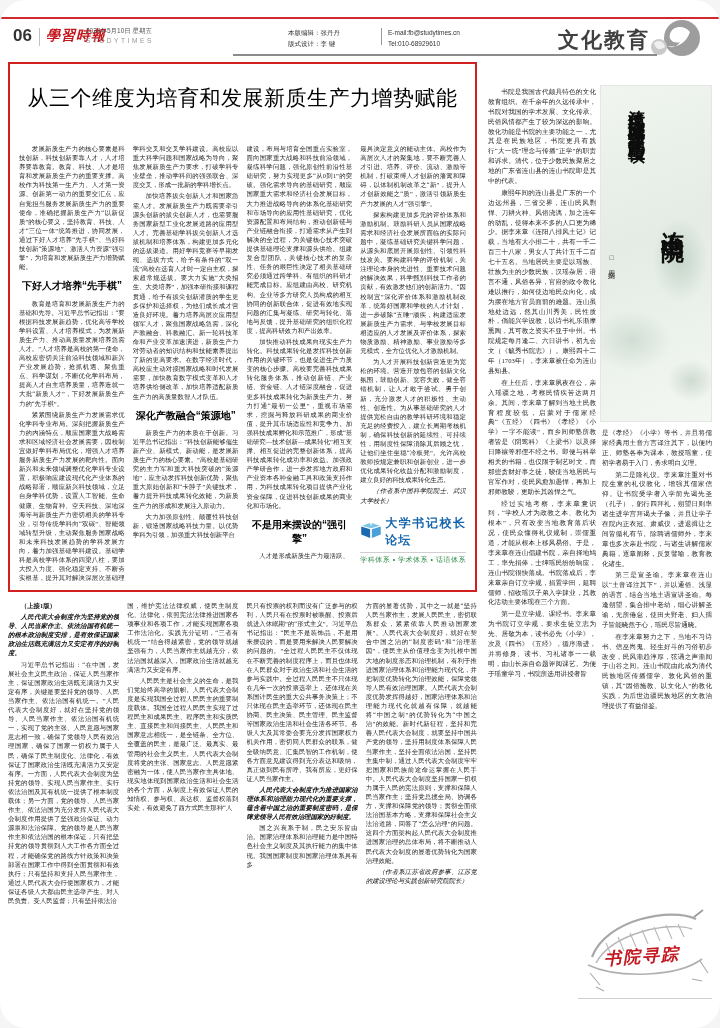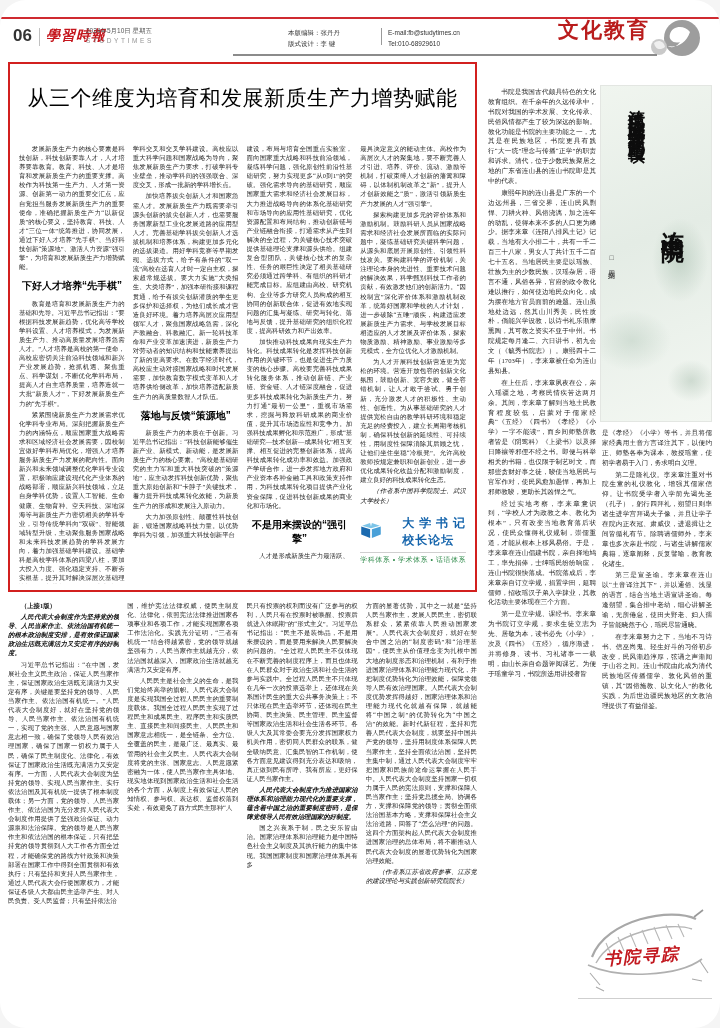--- a/index.html
+++ b/index.html
@@ -9,42 +9,42 @@
   .top-rule{position:absolute;left:0;top:17px;width:720px;height:2px;background:#cf2a30;}
   .pagenum{position:absolute;left:13px;top:26px;font-size:17px;font-weight:bold;color:#333;}
   .head-sep{position:absolute;left:39px;top:28px;width:1px;height:18px;background:#c0c0c0;}
   .masthead{position:absolute;left:46px;top:27px;font-family:"Liberation Serif","DejaVu Serif",serif;
             font-size:14px;font-weight:900;font-style:italic;color:#c5161d;letter-spacing:1px;}
   .date-block{position:absolute;left:86px;top:26px;font-size:6.5px;color:#555;line-height:1.6;}
   .date-en{letter-spacing:2.6px;color:#949494;}
   .editor-block{position:absolute;left:288px;top:27px;font-size:6.5px;color:#333;line-height:1.7;}
   .vert-div{position:absolute;left:381px;top:28px;width:1px;height:17px;background:#9a9a9a;}
   .contact-block{position:absolute;left:388px;top:27px;font-size:6.5px;color:#333;line-height:1.7;}
-  .section-title{position:absolute;left:558px;top:16px;font-size:21px;font-weight:bold;color:#b91c1c;letter-spacing:2px;}
+  .section-title{position:absolute;left:558px;top:26px;font-size:21px;font-weight:bold;color:#404040;letter-spacing:2px;}
   .section-logo{position:absolute;left:646px;top:18px;width:56px;height:40px;}
   .header-rule{position:absolute;left:233px;top:54px;width:424px;height:2px;background:#8b8b8b;}
   
   .news-col{flex:1 1 0;overflow:hidden;font-family:"Liberation Serif","DejaVu Serif",serif;
             font-size:6.4px;line-height:1.42;color:#262626;text-align:justify;}
   .para{margin:0 0 2px 0;text-indent:2em;}
   .cont{text-indent:0;}
   .lead{font-weight:bold;font-style:italic;color:#111;}
   .marker{font-weight:bold;text-indent:2em;color:#111;}
   .note{font-style:italic;color:#111;}
   .sub-head{font-family:"Liberation Sans","DejaVu Sans",sans-serif;font-size:10px;font-weight:bold;
             color:#000;text-align:center;text-indent:0;margin:8px 0 5px 0;}
   
   .main-box{position:absolute;left:8px;top:62px;width:469px;height:530px;border:2px solid #d2201f;box-sizing:border-box;}
   .main-headline{position:absolute;left:0;right:0;top:20px;text-align:center;
                  font-family:"Liberation Serif","DejaVu Serif",serif;font-size:21px;font-weight:400;color:#000;letter-spacing:0.5px;}
   .main-author{position:absolute;left:0;right:0;top:60px;text-align:center;font-size:8px;color:#333;}
   .main-cols{position:absolute;left:9px;right:9px;top:80px;bottom:6px;display:flex;gap:8px;}
   
   .forum{margin-top:10px;text-indent:0;}
-  .forum-row{display:flex;align-items:center;justify-content:center;gap:20px;}
+  .forum-row{display:flex;align-items:center;justify-content:center;gap:3px;}
   .forum-title{font-family:"Liberation Sans","DejaVu Sans",sans-serif;font-size:12px;font-weight:bold;color:#1766ad;letter-spacing:1px;}
   .forum-tagline{margin-top:3px;border-top:1px solid #cfcfcf;padding-top:2px;text-align:center;
                  font-family:"Liberation Sans","DejaVu Sans",sans-serif;font-size:7px;color:#2e8b4a;letter-spacing:0.5px;}
   
   .bottom-cols{position:absolute;left:8px;top:601px;width:469px;height:421px;display:flex;gap:8px;}
   
   .r-col1{position:absolute;left:488px;top:87px;width:108px;height:928px;overflow:hidden;}
   .r-col2{position:absolute;left:602px;top:428px;width:110px;height:470px;overflow:hidden;}
   .r-col1,.r-col2{font-size:6.6px;line-height:1.5;}
   .title-block{position:absolute;left:600px;top:85px;width:112px;height:337px;border:1px solid #e3e6e2;box-sizing:border-box;
@@ -101,21 +101,21 @@
     <div class="main-cols">
       <div class="news-col">
           <p class="para">发展新质生产力的核心要素是科技创新，科技创新要靠人才，人才培养要靠教育。教育、科技、人才是培育和发展新质生产力的重要支撑。高校作为科技第一生产力、人才第一资源、创新第一动力的重要交汇点，应自觉担当服务发展新质生产力的重要使命，准确把握新质生产力“以新促质”的核心要义，坚持教育、科技、人才“三位一体”统筹推进，协同发展，通过下好人才培养“先手棋”、当好科技创新“策源地”、激活人力资源“强引擎”，为培育和发展新质生产力增势赋能。</p>
           <div class="sub-head">下好人才培养“先手棋”</div>
           <p class="para">教育是培育和发展新质生产力的基础和先导。习近平总书记指出：“要根据科技发展新趋势，优化高等学校学科设置、人才培养模式，为发展新质生产力、推动高质量发展培养急需人才。”人才培养是高校的第一使命，高校应密切关注前沿科技领域和新兴产业发展趋势，抢抓机遇、聚焦重点、科学谋划，不断优化学科布局，提高人才自主培养质量，培养造就一大批“新质人才”，下好发展新质生产力的“先手棋”。</p>
           <p class="para">紧紧围绕新质生产力发展需求优化学科专业布局。深刻把握新质生产力的内涵特点，顺应国家重大战略需求和区域经济社会发展需要，因校制宜做好学科布局优化，增强人才培养服务新质生产力发展的靶向性。面向新兴和未来领域调整优化学科专业设置，积极响应建设现代化产业体系的战略部署，顺应新兴科技领域，立足自身学科优势，设置人工智能、生命健康、生物育种、空天科技、深地深海等与新质生产力密切相关的学科专业，引导传统学科向“双碳”、智能领域转型升级，主动聚焦服务国家战略和未来科技发展趋势的学科发展方向，着力加强基础学科建设。基础学科是高校学科体系的四梁八柱，要加大投入力度、强化稳定支持、不断夯实根基，提升其对解决深层次基础理论问题的支撑和引领作用。大力推动</p>
         </div>
       <div class="news-col">
           <p class="para cont">学科交叉和交叉学科建设。高校应以重大科学问题和国家战略为导向，聚焦发展新质生产力要求，打破学科专业壁垒，推动学科间的强强联合、深度交叉，形成一批新的学科增长点。</p>
           <p class="para">加快培养拔尖创新人才和国家急需人才。发展新质生产力既需要牵引源头创新的拔尖创新人才，也需要服务国家新型工业化发展道路的应用型人才。完善基础学科拔尖创新人才选拔机制和培养体系，构建更加多元化的选拔渠道。用好学科竞赛等早期发现、选拔方式，给予有条件的“双一流”高校在选育人才时一定自主权，探索超常规选拔。要大力实施“大类招生、大类培养”，加强本研衔接和课程贯通，给予有拔尖创新潜质的学生更多保护和选择权，为他们成长成才营造良好环境。着力培养高层次应用型领军人才，聚焦国家战略急需，深化产教融合、科教融汇。新一轮科技革命和产业变革加速演进，新质生产力对劳动者的知识结构和技能素养提出了新的更高要求。在数字经济时代，高校应主动对接国家战略和时代发展需要，加快教育数字模式变革和人才培养供给侧改革，加快培养适配新质生产力的高质量数智人才队伍。</p>
-          <div class="sub-head">落地与反馈“策源地”</div>
+          <div class="sub-head">深化产教融合“策源地”</div>
           <p class="para">新质生产力的本质在于创新。习近平总书记指出：“科技创新能够催生新产业、新模式、新动能，是发展新质生产力的核心要素。”高校是基础研究的主力军和重大科技突破的“策源地”，应主动发挥科技创新优势，聚焦重大原始创新和“卡脖子”关键技术，着力提升科技成果转化效能，为新质生产力的形成和发展注入原动力。</p>
           <p class="para">大力加强原创性、颠覆性科技创新，锻造国家战略科技力量。以优势学科为引领，加强重大科技创新平台</p>
         </div>
       <div class="news-col">
           <p class="para cont">建设，布局与培育全国重点实验室，面向国家重大战略和科技前沿领域，凝练科学问题，强化原创性前沿性基础研究，努力实现更多“从0到1”的突破。强化需求导向的基础研究，顺应国家重大需求和经济社会发展目标，大力推进战略导向的体系化基础研究和市场导向的应用性基础研究，优化资源配置和布局结构，推动创新链与产业链融合衔接，打通需求从产生到解决的全过程，为关键核心技术突破提供基础理论支撑和源头供给。组建复合型团队，关键核心技术的复杂性、任务的艰巨性决定了相关基础研究必须通过跨学科、有组织的科研才能完成目标。应组建由高校、研究机构、企业等多方研究人员构成的相互协同的创新联合体，促进有效地实现问题的汇集与凝练、研究与转化、落地与反馈，提升基础研究的组织化程度，提高科研效力和产出效率。</p>
           <p class="para">加快推动科技成果向现实生产力转化。科技成果转化是发挥科技创新作用的关键环节，也是促进生产力质变的核心步骤。高校要完善科技成果转化服务体系，推动创新链、产业链、资金链、人才链深度融合，促进更多科技成果转化为新质生产力。努力打通“最初一公里”，重视市场需求，挖掘与释放科研成果的商业价值，提升其市场适应性和竞争力。加强科技成果孵化和示范推广，形成“基础研究—技术创新—成果转化”相互支撑、相互促进的完整创新体系，提高科技成果转化成功率和效益。加强政产学研合作，进一步发挥地方政府和产业资本各种金融工具和政策支持作用，为科技成果转化项目提供产业化资金保障，促进科技创新成果的商业化和市场化。</p>
           <div class="sub-head">不是用来摆设的“强引擎”</div>
           <p class="para">人才是形成新质生产力最活跃、</p>
         </div>
       <div class="news-col">

